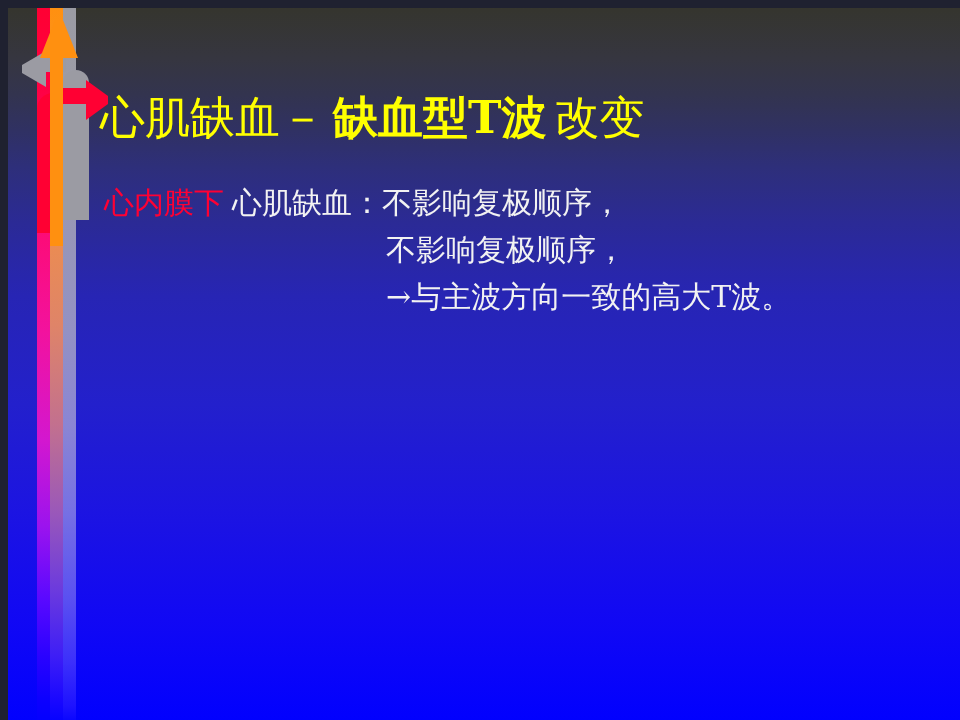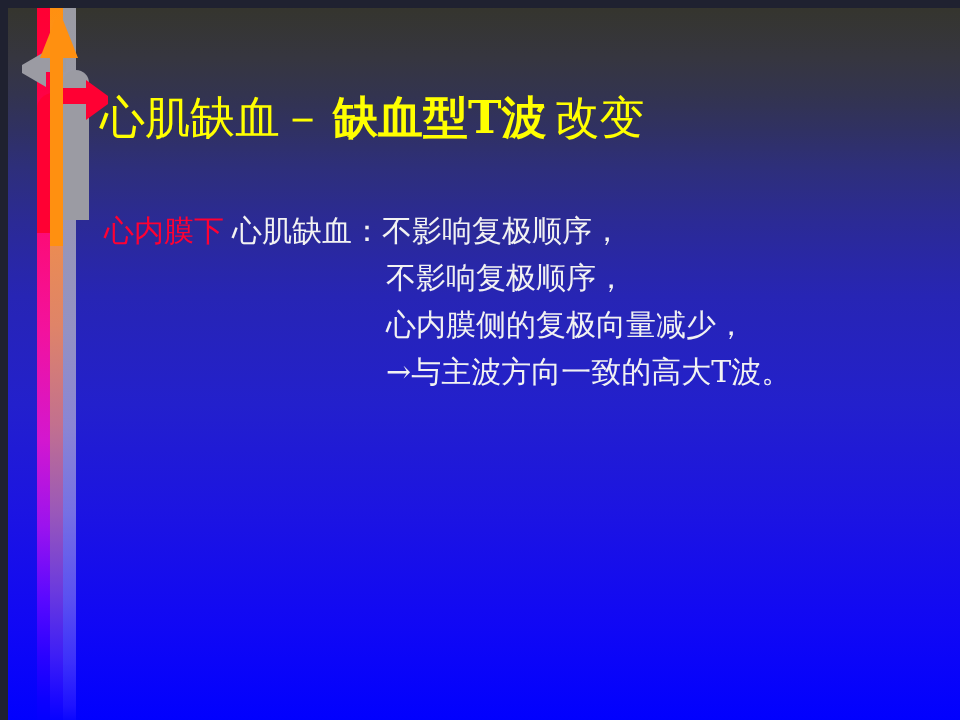--- a/index.html
+++ b/index.html
@@ -132,21 +132,20 @@
   #title .b { font-weight:bold; }
 
   
   #body {
     position:absolute;
     left:84px; top:163px;
     font-size:30px;
     line-height:47px;
     color:#f2f2f2;
     white-space:nowrap;
-    margin-top:28px;
   }
   .line { height:47px; }
   .ind  { padding-left:286px; }
   .red  { color:#ff0033; }
   .arrowglyph { letter-spacing:0; }
 </style>
 </head>
 <body>
 
 <div id="slide">
@@ -169,19 +168,18 @@
     <div class="red-head"></div>
   </div>
 
   <div id="title"><span>心肌缺血－</span><span class="b">缺血型T波</span><span>改变</span></div>
 
   <div id="body">
     <div class="line"><span class="red">心内膜下</span><span>心肌缺血：不影响复极顺序，</span></div>
 
     <div class="line ind"><span>不影响复极顺序，</span></div>
 
-    <div class="line ind"><span>心内膜侧的复极向量减少，</span></div>
 
 
     <div class="line ind"><span class="arrowglyph">→与主波方向一致的高大T波。</span></div>
   </div>
 
 </div>
 
 </body></html>

